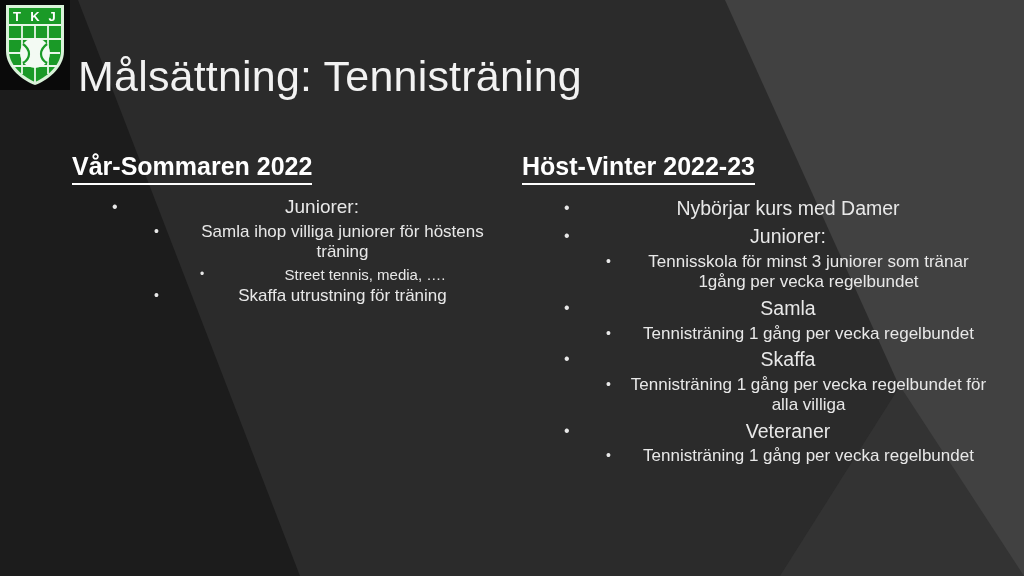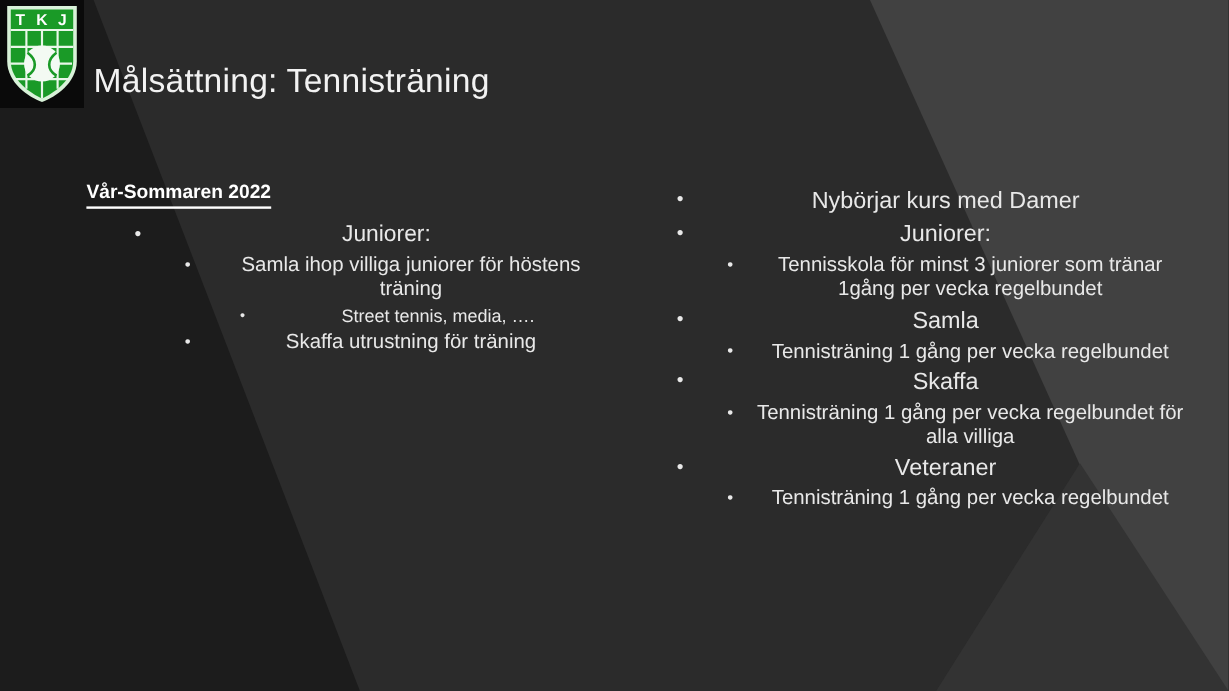--- a/index.html
+++ b/index.html
@@ -28,35 +28,35 @@
     width: 70px; height: 90px;
     background: #0a0a0a;
   }
   #logo-svg { position: absolute; left: 4px; top: 3px; }
 
   
   #title {
     position: absolute;
     left: 78px;
     top: 52px;
-    font-size: 28px;
+    font-size: 43px;
     font-weight: 400;
     color: #f2f2f2;
     letter-spacing: 0.2px;
     white-space: nowrap;
     text-align: center;
   }
 
   
   .column { position: absolute; top: 152px; }
   #col-left  { left: 72px;  width: 440px; }
   #col-right { left: 522px; width: 470px; }
 
   .col-heading {
-    font-size: 16px;
+    font-size: 25px;
     font-weight: bold;
     color: #ffffff;
     display: inline-block;
     border-bottom: 2px solid #ffffff;
     padding-bottom: 2px;
     margin-bottom: 8px;
     white-space: nowrap;
   }
 
   .bullets { list-style: none; margin: 0; padding: 0; }
@@ -153,20 +153,21 @@
 
       <div class="bullet-row lvl2">
         <span class="bullet-dot">•</span>
         <span class="bullet-text">Skaffa utrustning för träning</span>
       </div>
 
     </div>
   </div>
 
   <div id="col-right" class="column">
+    <div class="col-heading">Höst-Vinter 2022-23</div>
     <div class="bullets">
 
       <div class="bullet-row lvl1">
         <span class="bullet-dot">•</span>
         <span class="bullet-text">Nybörjar kurs med Damer</span>
       </div>
 
       <div class="bullet-row lvl1">
         <span class="bullet-dot">•</span>
         <span class="bullet-text">Juniorer:</span>

